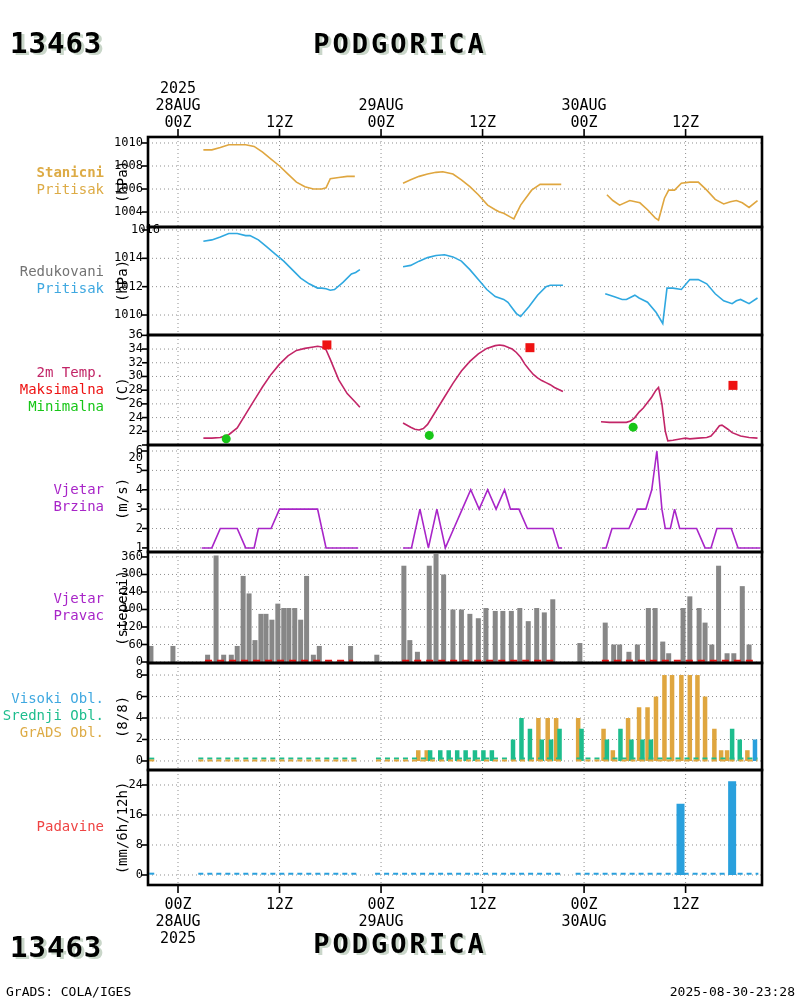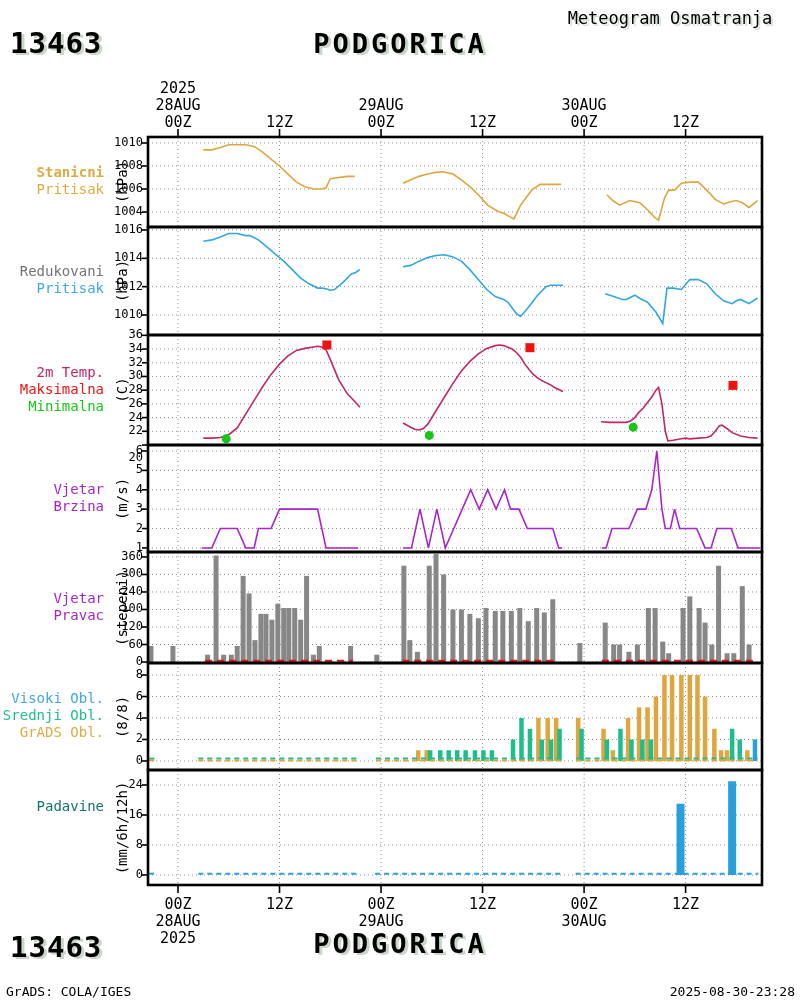--- a/index.html
+++ b/index.html
@@ -18,21 +18,20 @@
   .grid{stroke:#8f8f8f;stroke-width:1;stroke-dasharray:1 3;fill:none;}
   .border{fill:none;stroke:#000;stroke-width:2.6;}
   .axtick{stroke:#000;stroke-width:1.6;}
 </style>
 </head>
 <body>
 
 <div id="page">
   <div class="t big" style="left:10px;top:26px;">13463</div>
   <div class="t title" style="left:200px;top:28px;width:400px;text-align:center;">PODGORICA</div>
-  <div class="t sub" style="left:545px;top:8px;width:250px;text-align:center;">Meteogram Osmatranja</div>
 
   <svg id="chart" width="800" height="1000" viewBox="0 0 800 1000">
       <g>
         <line x1="178" x2="178" y1="137" y2="227" class="grid"></line>
         <line x1="279.52" x2="279.52" y1="137" y2="227" class="grid"></line>
         <line x1="381.04" x2="381.04" y1="137" y2="227" class="grid"></line>
         <line x1="482.56000000000006" x2="482.56000000000006" y1="137" y2="227" class="grid"></line>
         <line x1="584.08" x2="584.08" y1="137" y2="227" class="grid"></line>
         <line x1="685.6" x2="685.6" y1="137" y2="227" class="grid"></line>
         <line x1="148" x2="762" y1="212.0383631713559" y2="212.0383631713559" class="grid"></line>
@@ -330,21 +329,21 @@
       <div class="t ylab" style="left:93px;top:204.0383631713559px;">1004</div>
       <div class="t ylab" style="left:93px;top:181.02046035805648px;">1006</div>
       <div class="t ylab" style="left:93px;top:158.00255754475705px;">1008</div>
       <div class="t ylab" style="left:93px;top:134.98465473145765px;">1010</div>
       <div class="t plab" style="left:0px;top:164px;color:#ddab45;font-weight:bold;">Stanicni</div>
       <div class="t plab" style="left:0px;top:181px;color:#ddab45;">Pritisak</div>
       <div class="t unit" style="left: 122px; top: 182px; transform: translate(-50%, -50%) rotate(-90deg);">(hPa)</div>
       <div class="t ylab" style="left:93px;top:307.0157480314965px;">1010</div>
       <div class="t ylab" style="left:93px;top:278.66929133858315px;">1012</div>
       <div class="t ylab" style="left:93px;top:250.3228346456698px;">1014</div>
-      <div class="t ylab" style="left:93px;top:221.97637795275642px;">1016</div>
+      <div class="t ylab" style="left:110px;top:221.97637795275642px;">1016</div>
       <div class="t plab" style="left:0px;top:263px;color:#737373;">Redukovani</div>
       <div class="t plab" style="left:0px;top:280px;color:#3fa8e0;">Pritisak</div>
       <div class="t unit" style="left: 122px; top: 281px; transform: translate(-50%, -50%) rotate(-90deg);">(hPa)</div>
       <div class="t ylab" style="left:93px;top:450px;">20</div>
       <div class="t ylab" style="left:93px;top:423.29283489096576px;">22</div>
       <div class="t ylab" style="left:93px;top:409.5856697819315px;">24</div>
       <div class="t ylab" style="left:93px;top:395.8785046728972px;">26</div>
       <div class="t ylab" style="left:93px;top:382.17133956386294px;">28</div>
       <div class="t ylab" style="left:93px;top:368.46417445482865px;">30</div>
       <div class="t ylab" style="left:93px;top:354.75700934579436px;">32</div>
@@ -379,21 +378,21 @@
       <div class="t ylab" style="left:93px;top:688.5180722891566px;">6</div>
       <div class="t ylab" style="left:93px;top:667.0321285140562px;">8</div>
       <div class="t plab" style="left:0px;top:690px;color:#3fa8e0;">Visoki Obl.</div>
       <div class="t plab" style="left:0px;top:707px;color:#1dbd8d;">Srednji Obl.</div>
       <div class="t plab" style="left:0px;top:724px;color:#ddab45;">GrADS Obl.</div>
       <div class="t unit" style="left: 122px; top: 716.5px; transform: translate(-50%, -50%) rotate(-90deg);">(8/8)</div>
       <div class="t ylab" style="left:93px;top:866.9885881969351px;">0</div>
       <div class="t ylab" style="left:93px;top:836.9918487120965px;">8</div>
       <div class="t ylab" style="left:93px;top:806.9951092272579px;">16</div>
       <div class="t ylab" style="left:93px;top:776.9983697424193px;">24</div>
-      <div class="t plab" style="left:0px;top:798px;color:#0f766e;">Padavine</div>
+      <div class="t plab" style="left:0px;top:818px;color:#ef4444;">Padavine</div>
       <div class="t unit" style="left: 122px; top: 827.5px; transform: translate(-50%, -50%) rotate(-90deg);">(mm/6h/12h)</div>
       <div class="t tick-label" style="left:138px;top:113px;">00Z</div>
       <div class="t tick-label" style="left:138px;top:895px;">00Z</div>
       <div class="t tick-label" style="left:138px;top:96px;">28AUG</div>
       <div class="t tick-label" style="left:138px;top:912px;">28AUG</div>
       <div class="t tick-label" style="left:138px;top:79px;">2025</div>
       <div class="t tick-label" style="left:138px;top:929px;">2025</div>
       <div class="t tick-label" style="left:239.51999999999998px;top:113px;">12Z</div>
       <div class="t tick-label" style="left:239.51999999999998px;top:895px;">12Z</div>
       <div class="t tick-label" style="left:341.04px;top:113px;">00Z</div>

